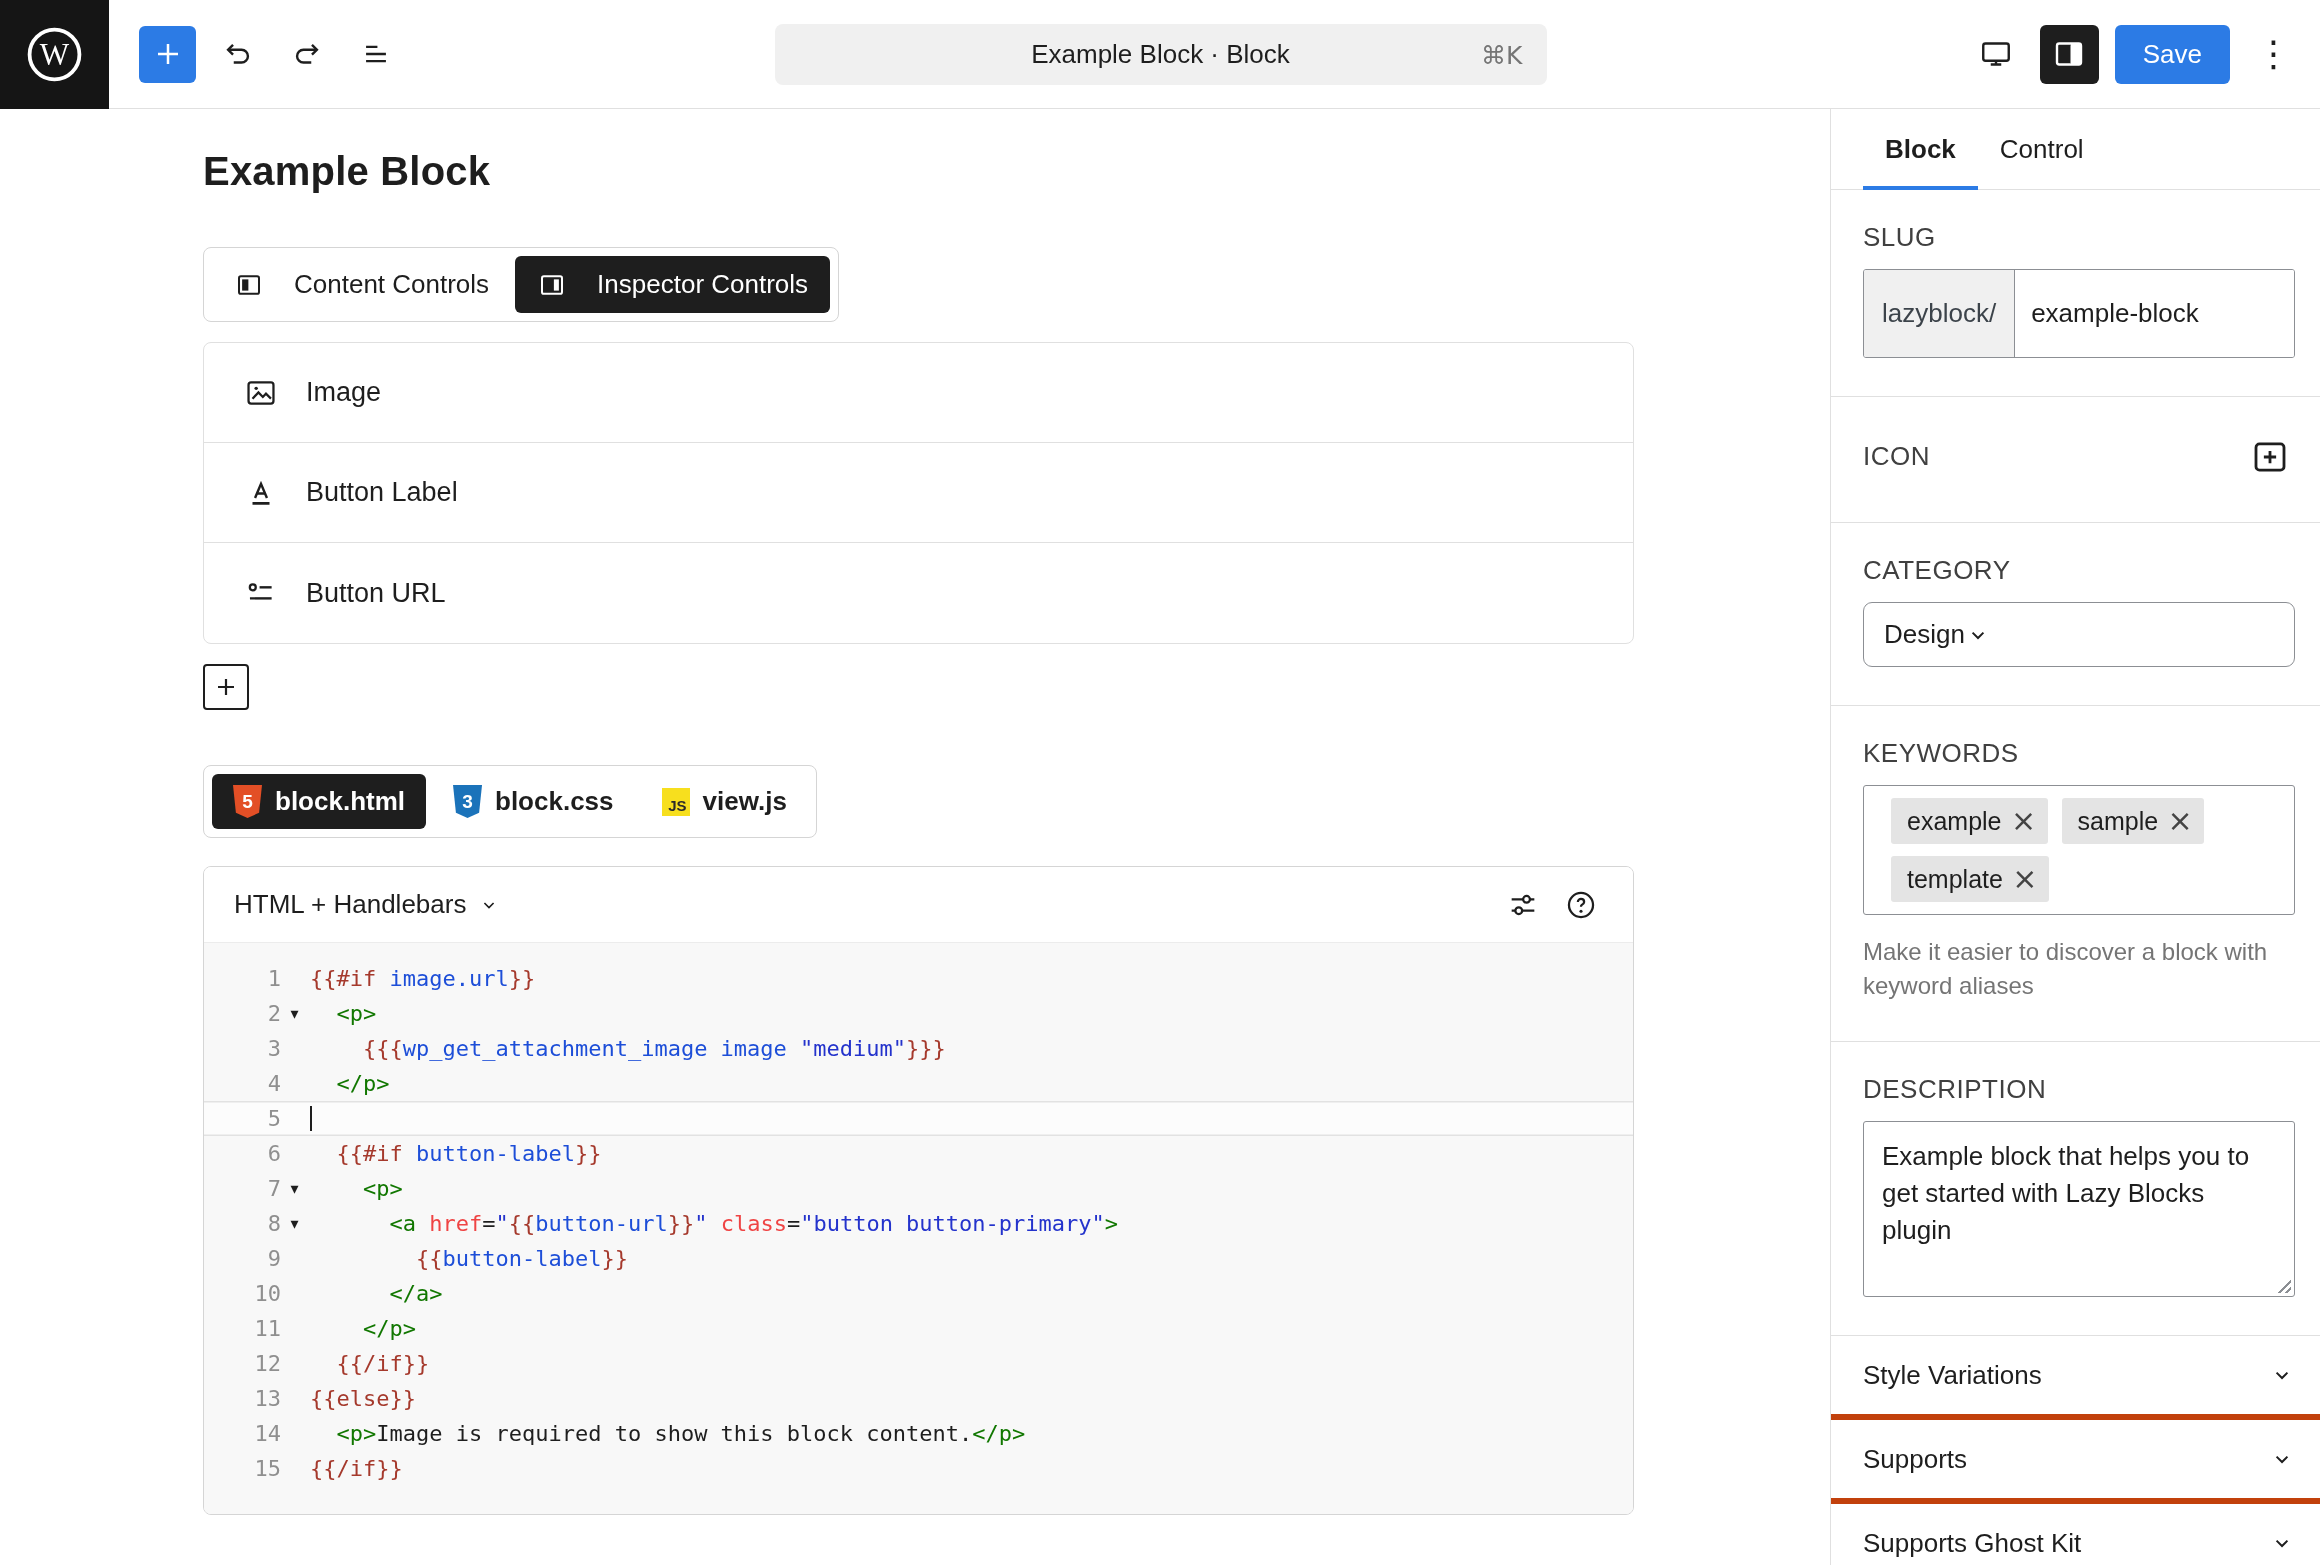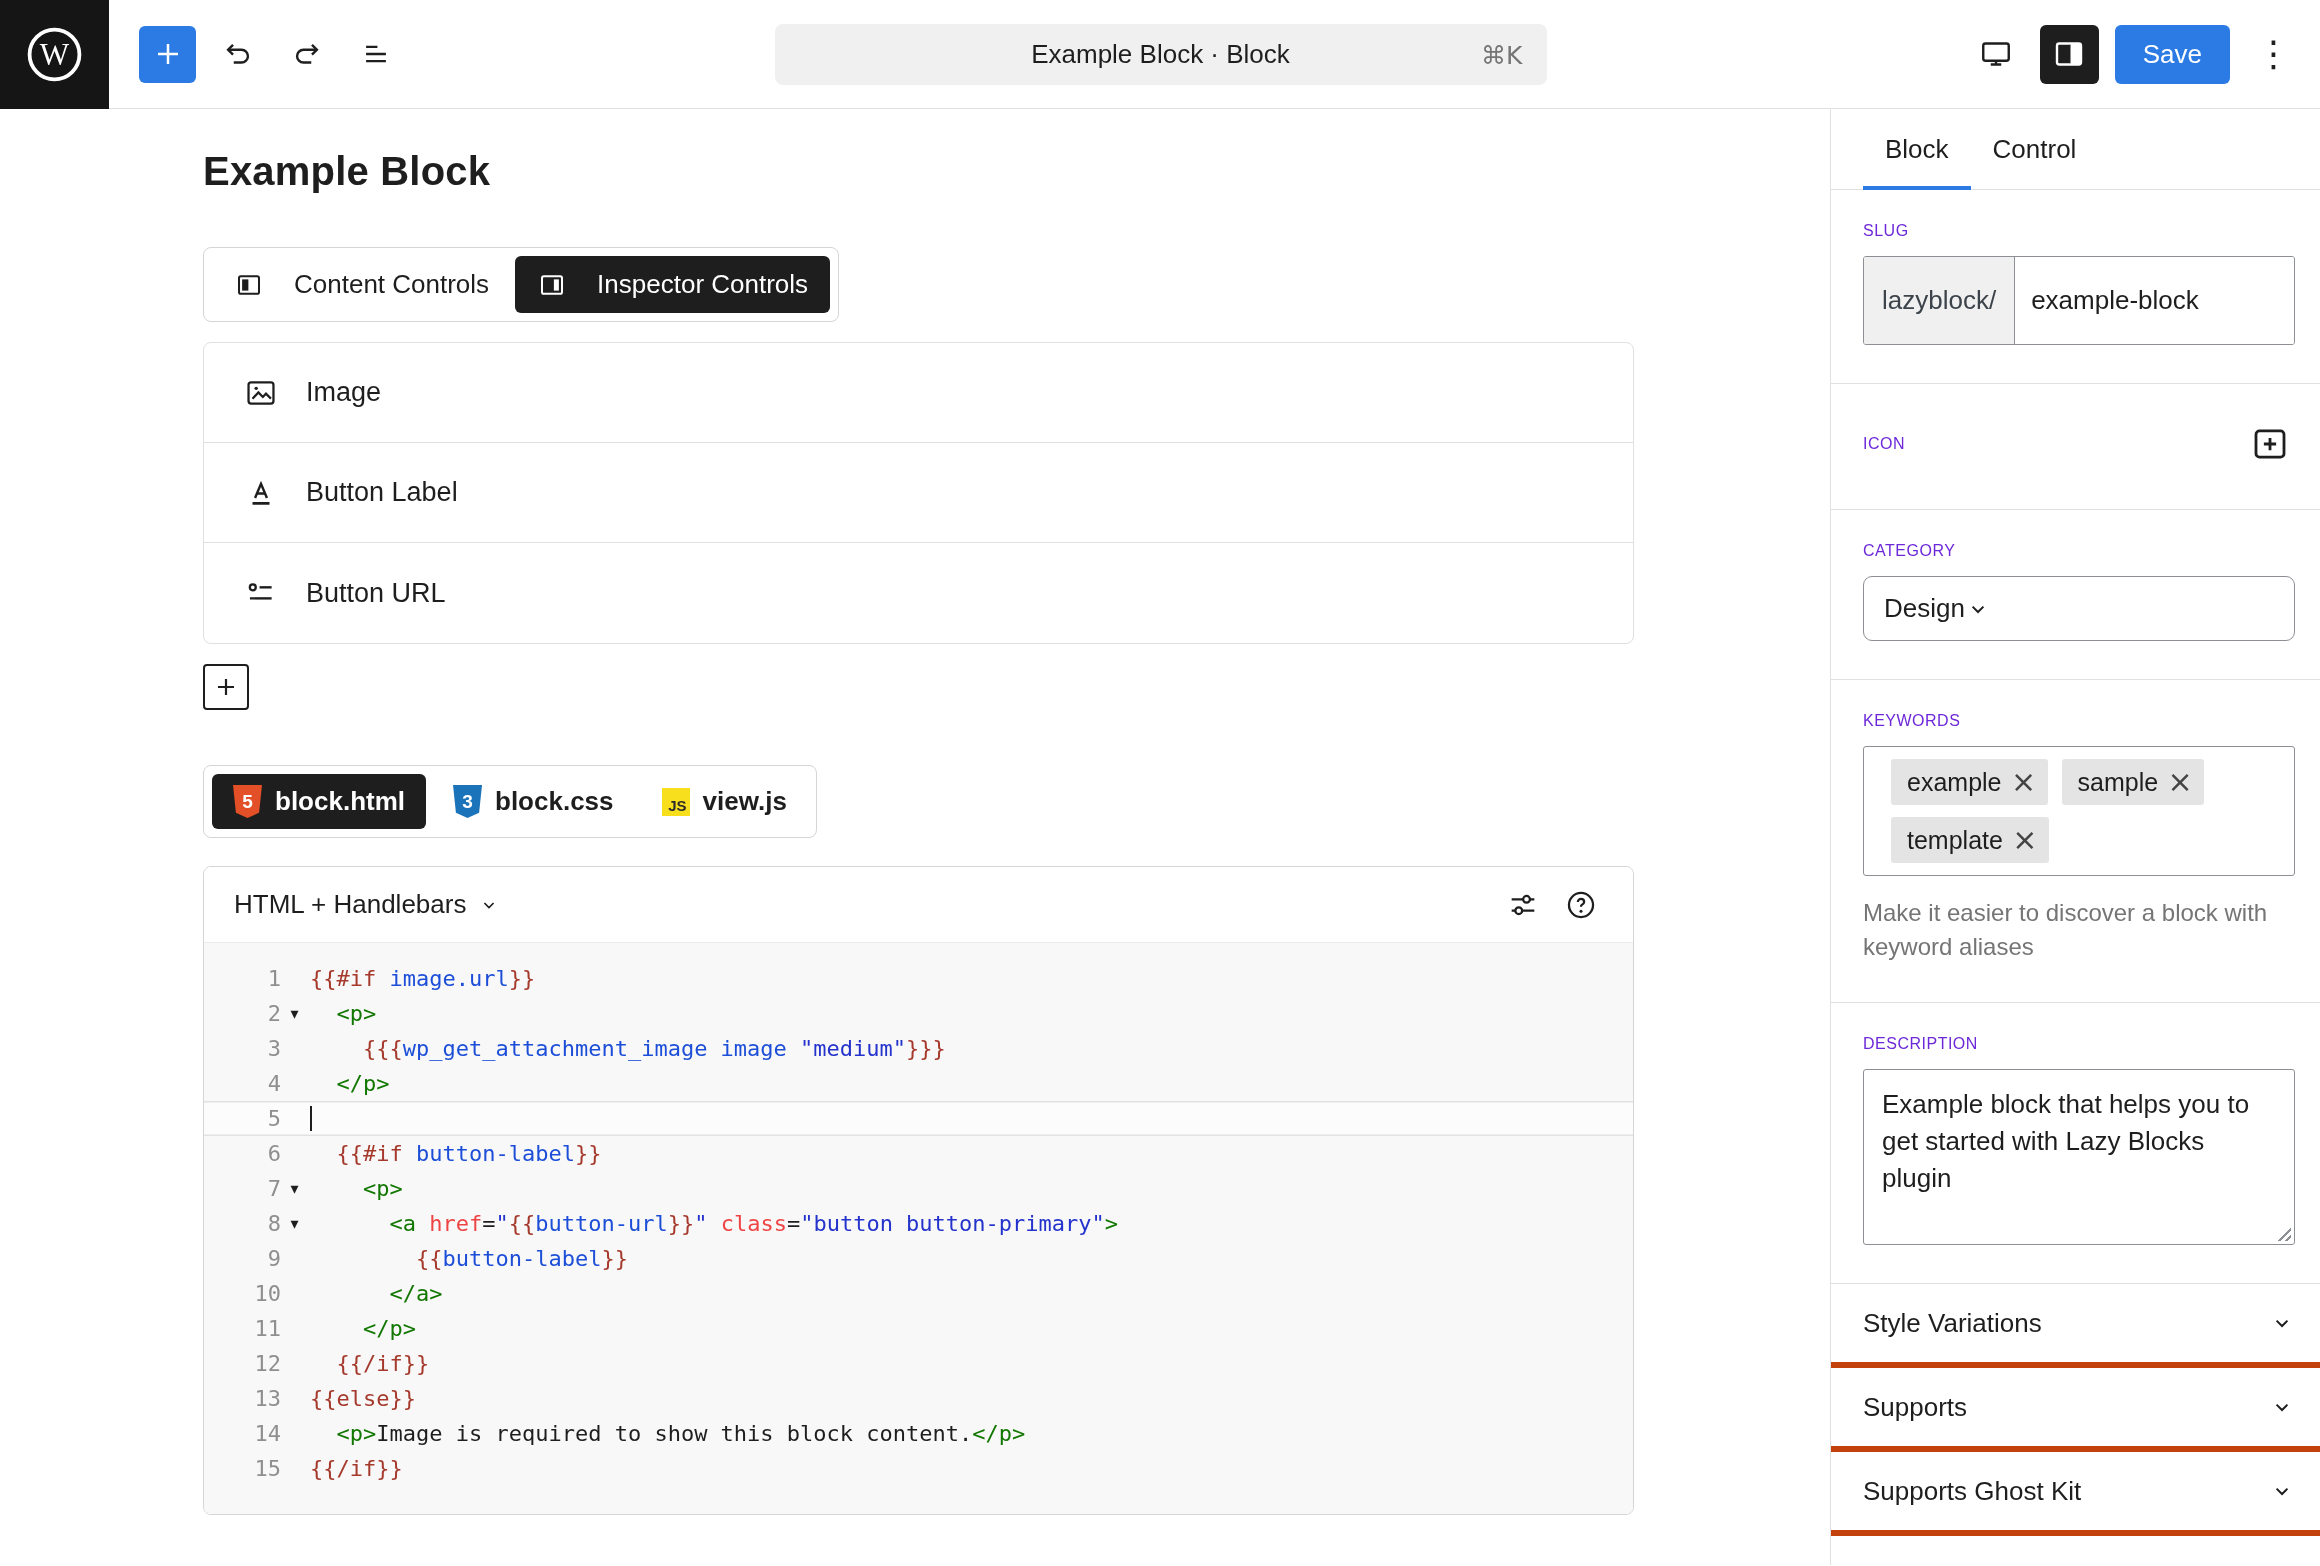--- a/index.html
+++ b/index.html
@@ -70,25 +70,25 @@
   .tok-m { color: #a5392c; }
   .tok-v { color: #1d4ed8; }
   .tok-t { color: #117700; }
   .tok-a { color: #ef4444; }
   .tok-s { color: #2433cc; }
 
   
   .sidebar { width: 491px; border-left: 1px solid #e0e0e0; overflow: hidden; background: #fff; }
   .sb-tabs { height: 81px; display: flex; padding-left: 32px; border-bottom: 1px solid #e0e0e0; }
   .sb-tab { padding: 0 22px; display: flex; align-items: center; font-size: 26px; font-weight: 500; position: relative; }
-  .sb-tab.active { font-weight: 400; }
+  .sb-tab.active { font-weight: 700; }
   .sb-tab.active::after { content: ""; position: absolute; left: 0; right: 0; bottom: -1px; height: 4px; background: var(--accent); }
 
   .sb-section { padding: 32px 26px 38px 32px; border-bottom: 1px solid #e0e0e0; }
-  .sb-label { font-size: 16px; font-weight: 500; letter-spacing: 0.5px; margin-bottom: 16px; color: #6d28d9; }
+  .sb-label { font-size: 26px; font-weight: 500; letter-spacing: 0.5px; margin-bottom: 16px; color: #404040; }
   .sb-label.nom { margin-bottom: 0; }
 
   .slug-group { display: flex; height: 89px; border: 1.5px solid #8c8f94; border-radius: 3px; overflow: hidden; background: #fff; }
   .slug-prefix { background: #f0f0f0; border-right: 1.5px solid #8c8f94; display: flex; align-items: center; padding: 0 18px; font-size: 26px; color: #3c434a; white-space: nowrap; }
   .slug-input { flex: 1; min-width: 0; border: 0; outline: none; padding: 0 16px; font-size: 26px; background: #fff; }
 
   .icon-row { display: flex; justify-content: space-between; align-items: center; min-height: 55px; }
   .icon-btn { width: 51px; height: 51px; display: grid; place-items: center; }
 
   .select-box { width: 100%; height: 65px; border: 1.5px solid #8c8f94; border-radius: 9px; display: flex; align-items: center; justify-content: flex-start; padding: 0 20px; font-size: 26px; background: #fff; }

